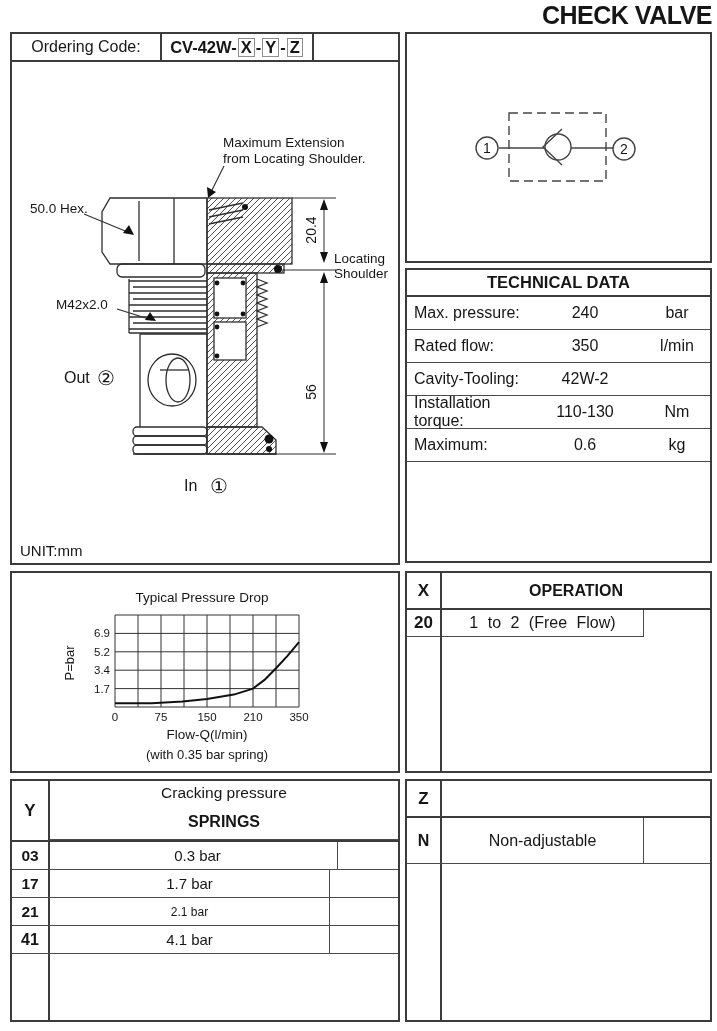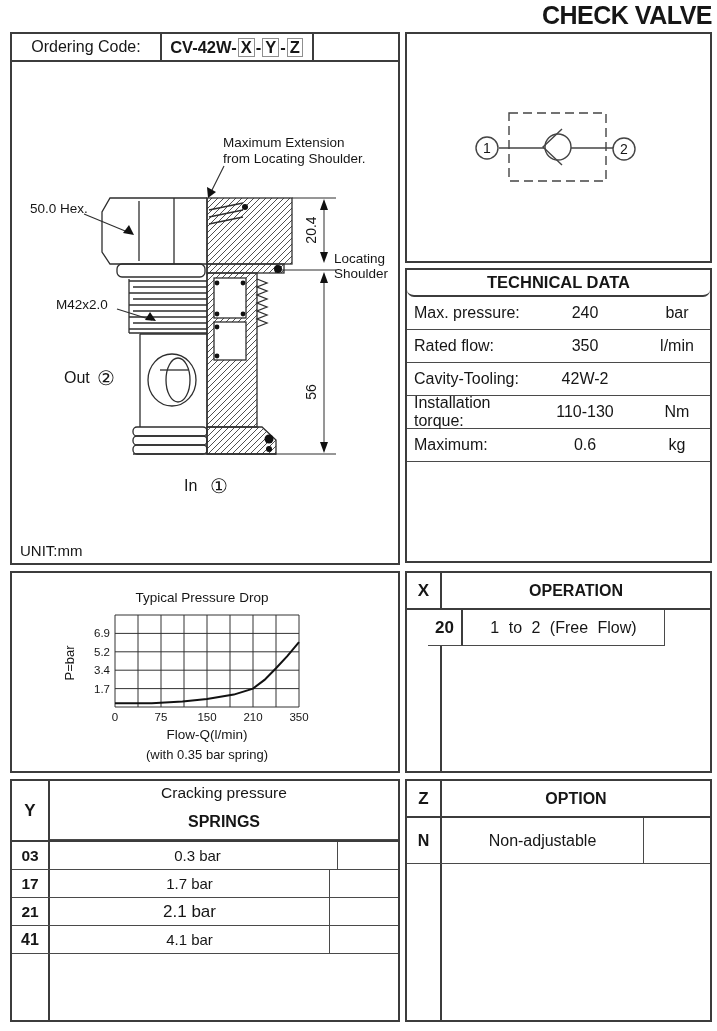--- a/index.html
+++ b/index.html
@@ -169,21 +169,21 @@
         <path d="M155,95 L136,113 L155,131"></path>
         <circle cx="80" cy="114" r="11"></circle>
         <circle cx="217" cy="115" r="11"></circle>
       </g>
       <text x="80" y="119" text-anchor="middle" font-size="14">1</text>
       <text x="217" y="120" text-anchor="middle" font-size="14">2</text>
     </svg>
   </div>
 
   <div class="panel" style="left:405px;top:268px;width:307px;height:295px;">
-    <div class="row b-b" style="height:27px;justify-content:center;font-weight:bold;font-size:16.5px;border-radius:7px;">TECHNICAL DATA</div>
+    <div class="row b-b" style="height:27px;justify-content:center;font-weight:bold;font-size:16.5px;">TECHNICAL DATA</div>
     <div class="tech-row">
       <div class="tech-label">Max. pressure:</div>
       <div class="tech-value">240</div>
       <div class="tech-unit">bar</div>
     </div>
     <div class="tech-row">
       <div class="tech-label">Rated flow:</div>
       <div class="tech-value">350</div>
       <div class="tech-unit">l/min</div>
     </div>
@@ -241,21 +241,21 @@
       <text x="195" y="186" text-anchor="middle" font-size="13">(with 0.35 bar spring)</text>
       <path id="pressure-curve" d="M103.0,130.2 L139.8,130.2 L170.5,128.6 L195.0,125.9 L221.8,121.6 L241.0,115.6 L252.5,106.9 L264.0,95.2 L275.5,82.9 L287.0,69.1" fill="none" stroke="#111" stroke-width="2"></path>
     </svg>
   </div>
 
   <div class="panel" style="left:405px;top:571px;width:307px;height:202px;display:flex;flex-direction:column;">
     <div class="row b-b" style="height:37px;flex:none;">
       <div class="cell b-r code-col">X</div>
       <div class="cell fillcol tbl-head">OPERATION</div>
     </div>
-    <div class="row" style="height:36px;flex:none;padding-left:21px;">
+    <div class="row" style="height:27px;flex:none;">
       <div class="cell b-r code-col b-b-thin">20</div>
       <div class="cell b-r-thin b-b-thin" style="width:202px;font-size:16px;word-spacing:5px;">1 to 2 (Free Flow)</div>
       <div class="cell fillcol"></div>
     </div>
     <div class="row" style="flex:1;">
       <div class="cell b-r code-col"></div>
       <div class="cell fillcol"></div>
     </div>
   </div>
 
@@ -272,38 +272,37 @@
       <div class="cell b-r-thin" style="width:280px;font-size:15px;margin-left:8px;">0.3 bar</div>
       <div class="cell fillcol"></div>
     </div>
     <div class="row b-b-thin" style="height:28px;flex:none;">
       <div class="cell b-r" style="width:38px;font-weight:bold;font-size:15.5px;">17</div>
       <div class="cell b-r-thin" style="width:280px;font-size:15px;">1.7 bar</div>
       <div class="cell fillcol"></div>
     </div>
     <div class="row b-b-thin" style="height:28px;flex:none;">
       <div class="cell b-r" style="width:38px;font-weight:bold;font-size:15.5px;">21</div>
-      <div class="cell b-r-thin" style="width:280px;font-size:17px;text-align:center;">2.1 bar</div>
+      <div class="cell b-r-thin" style="width:280px;font-size:12px;text-align:center;">2.1 bar</div>
       <div class="cell fillcol"></div>
     </div>
     <div class="row b-b-thin" style="height:28px;flex:none;">
       <div class="cell b-r" style="width:38px;font-weight:bold;font-size:16px;">41</div>
       <div class="cell b-r-thin" style="width:280px;font-size:15px;">4.1 bar</div>
       <div class="cell fillcol"></div>
     </div>
     <div class="row" style="flex:1;">
       <div class="cell b-r" style="width:38px;"></div>
       <div class="cell fillcol"></div>
     </div>
   </div>
 
   <div class="panel" style="left:405px;top:779px;width:307px;height:243px;display:flex;flex-direction:column;">
     <div class="row b-b" style="height:37px;flex:none;">
       <div class="cell b-r code-col">Z</div>
-      <div class="cell fillcol tbl-head">OPTION</div>
     </div>
     <div class="row b-b-thin" style="height:46px;flex:none;">
       <div class="cell b-r" style="width:35px;font-weight:bold;font-size:16px;">N</div>
       <div class="cell b-r-thin" style="width:202px;font-size:16px;">Non-adjustable</div>
       <div class="cell fillcol"></div>
     </div>
     <div class="row" style="flex:1;">
       <div class="cell b-r code-col"></div>
       <div class="cell fillcol"></div>
     </div>

